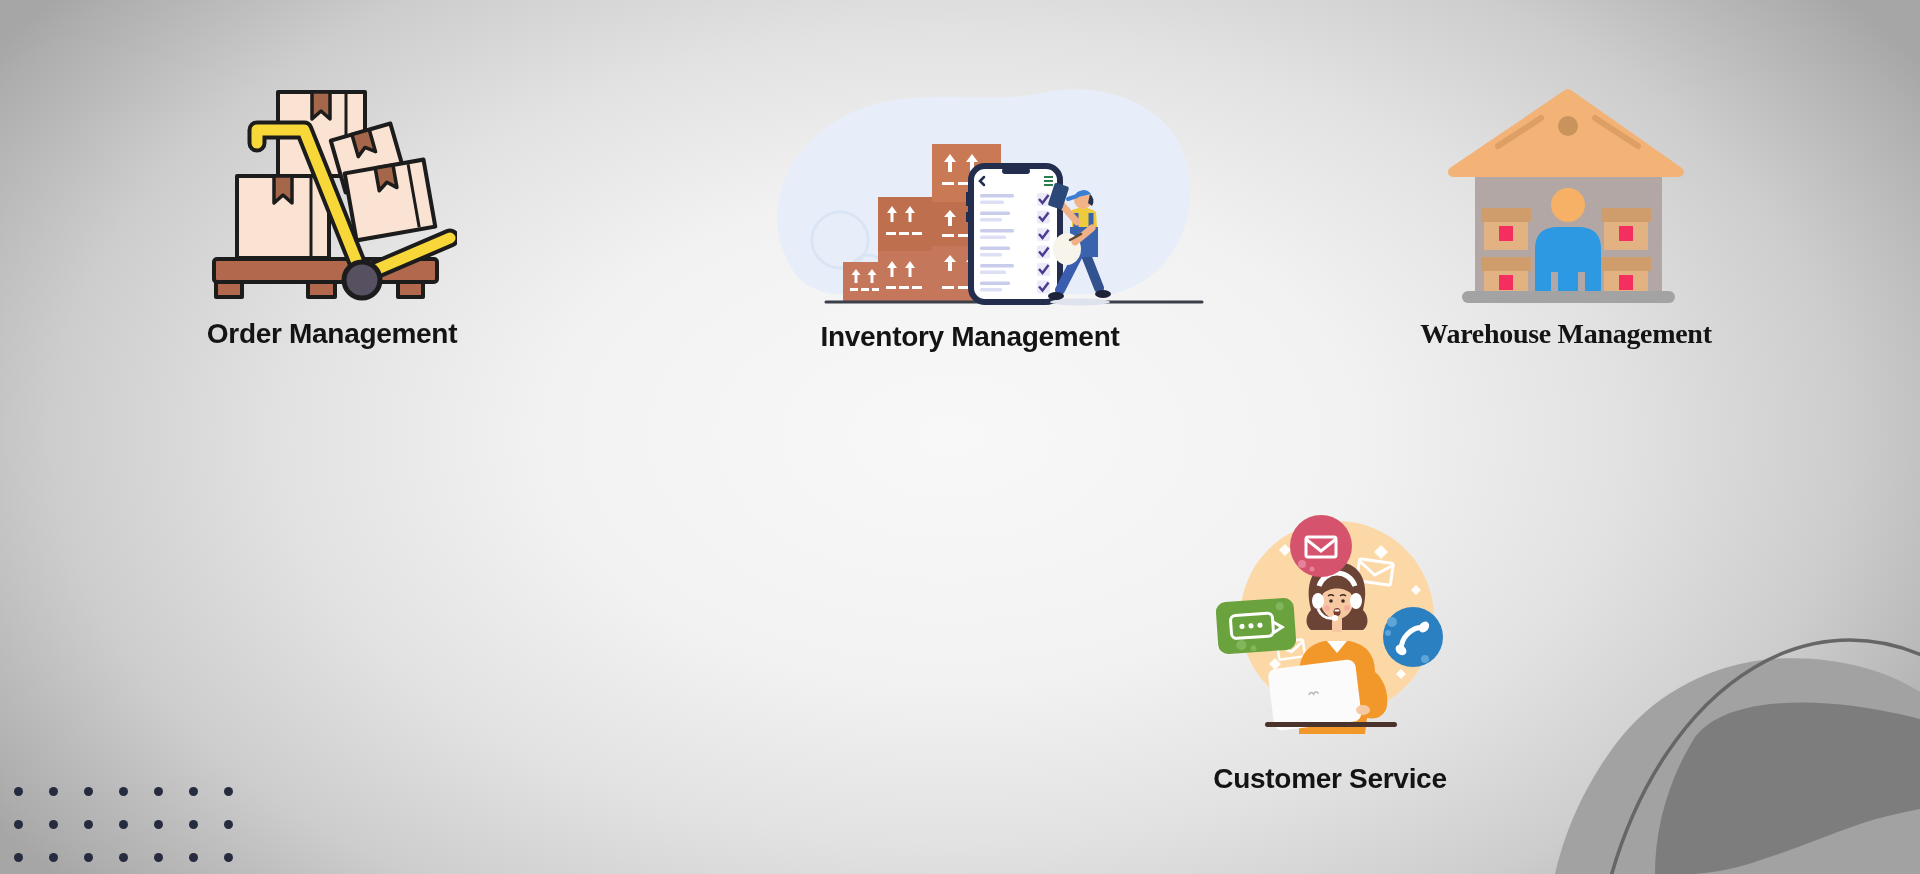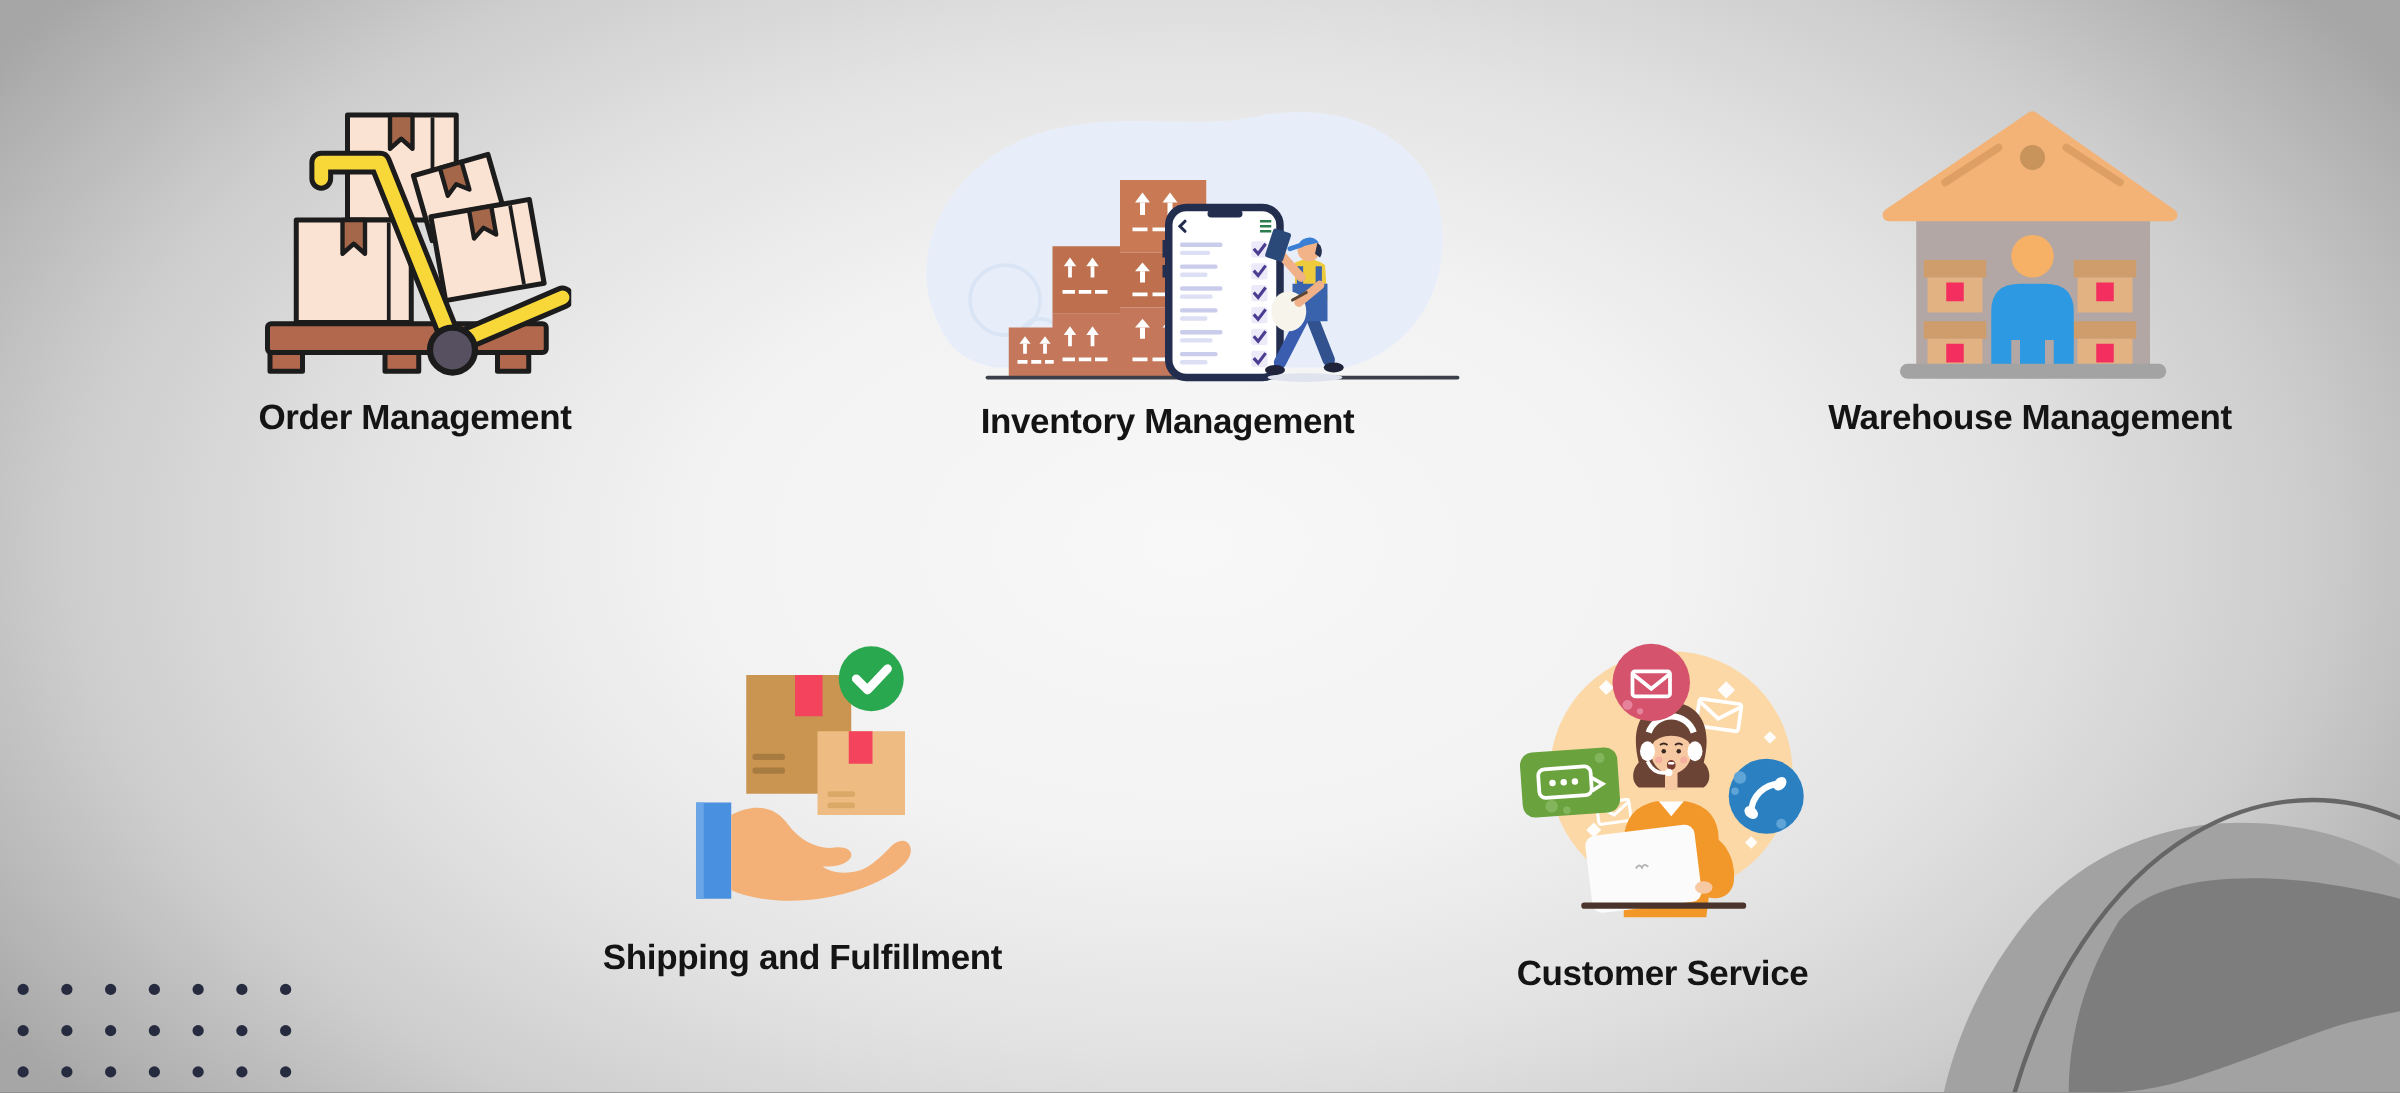--- a/index.html
+++ b/index.html
@@ -12,23 +12,23 @@
         #f8f8f8 0%, #f2f2f2 35%, #e2e2e2 58%, #cdcdcd 78%, #aeaeae 96%, #a6a6a6 100%);
     font-family:"Liberation Sans", sans-serif;
   }
   .feature{position:absolute;display:flex;flex-direction:column;align-items:center;}
   .feature .label{
     font-weight:700;font-size:28px;line-height:1.12;
     color:#141414;letter-spacing:-0.3px;text-align:center;white-space:nowrap;
   }
   .f-order{left:102px;top:85px;width:460px;}
   .f-order .label{margin-top:15px;}
-  .f-inventory{left:684px;top:72px;width:500px;}
+  .f-inventory{left:720px;top:72px;width:500px;}
   .f-inventory .label{margin-top:14px;}
-  .f-warehouse{left:1394px;top:86px;width:460px;}
+  .f-warehouse{left:1336px;top:86px;width:460px;font-family:Liberation Serif, serif;}
   .f-warehouse .label{margin-top:14px;}
   .f-shipping{left:412px;top:512px;width:460px;}
   .f-shipping .label{margin-top:26px;}
   .f-customer{left:1100px;top:512px;width:460px;}
   .f-customer .label{margin-top:29px;}
   .dot-grid{position:absolute;left:14px;top:787px;display:grid;column-gap:26px;row-gap:24px;}
   .dot{width:9px;height:9px;border-radius:50%;background:#272b3f;}
   .corner-decoration{position:absolute;right:0;bottom:0;width:570px;height:344px;}
 </style>
 </head>
@@ -219,38 +219,20 @@
       <rect x="135" y="186" width="7" height="25" fill="#b2a7a4"></rect>
       <path d="M10,86 L125,8 L236,86 Z" fill="#f3b276" stroke="#f3b276" stroke-width="10" stroke-linejoin="round"></path>
       <line x1="55" y1="60" x2="98" y2="32" stroke="#dd9f63" stroke-width="6" stroke-linecap="round"></line>
       <line x1="152" y1="32" x2="195" y2="60" stroke="#dd9f63" stroke-width="6" stroke-linecap="round"></line>
       <circle cx="125" cy="40" r="10" fill="#c9935c"></circle>
       <rect x="19" y="205" width="213" height="12" rx="6" fill="#a3a3a3"></rect>
     </svg>
     <div class="label">Warehouse Management</div>
   </div>
 
-  <div class="feature f-shipping">
-    <svg width="180" height="212" viewBox="0 0 180 212">
-      <rect x="45" y="28" width="84" height="95" fill="#ca9551"></rect>
-      <rect x="84" y="28" width="22" height="33" fill="#f4435c"></rect>
-      <rect x="50" y="91" width="26" height="5" rx="2" fill="#a87b41"></rect>
-      <rect x="50" y="102" width="26" height="5" rx="2" fill="#a87b41"></rect>
-      <rect x="102" y="73" width="70" height="67" fill="#eebc82"></rect>
-      <rect x="127" y="73" width="19" height="26" fill="#f4435c"></rect>
-      <rect x="110" y="121" width="22" height="4.5" rx="2" fill="#d9a967"></rect>
-      <rect x="110" y="130" width="22" height="4.5" rx="2" fill="#d9a967"></rect>
-      <circle cx="145" cy="31" r="26" fill="#2aa850"></circle>
-      <path d="M133,31 l9,9 l16,-17" stroke="#ffffff" stroke-width="7" fill="none" stroke-linecap="round" stroke-linejoin="round"></path>
-      <rect x="5" y="130" width="28" height="77" fill="#4a90e0"></rect>
-      <rect x="5" y="130" width="6" height="77" fill="#6aa5e8"></rect>
-      <path d="M33,140 C52,130 68,133 78,147 C88,161 103,168 116,166 C124,165 130,168 129,173 C127,179 117,182 106,181 C112,186 124,188 137,184 C145,181 152,174 160,166 C166,159 174,159 176,165 C179,172 172,181 160,188 C144,198 119,206 94,208 C68,210 45,206 33,200 Z" fill="#f3b077"></path>
-    </svg>
-    <div class="label">Shipping and Fulfillment</div>
-  </div>
 
   <div class="feature f-customer">
     <svg width="230" height="222" viewBox="0 0 230 222">
       <circle cx="122" cy="106" r="97" fill="#fbd8a6"></circle>
       <g fill="#ffffff" opacity="0.95">
         <polygon points="70,32 76,38 70,44 64,38"></polygon>
         <polygon points="110,18 114,22 110,26 106,22"></polygon>
         <polygon points="166,33 173,40 166,47 159,40"></polygon>
         <polygon points="201,73 206,78 201,83 196,78"></polygon>
         <polygon points="47,90 52,95 47,100 42,95"></polygon>

